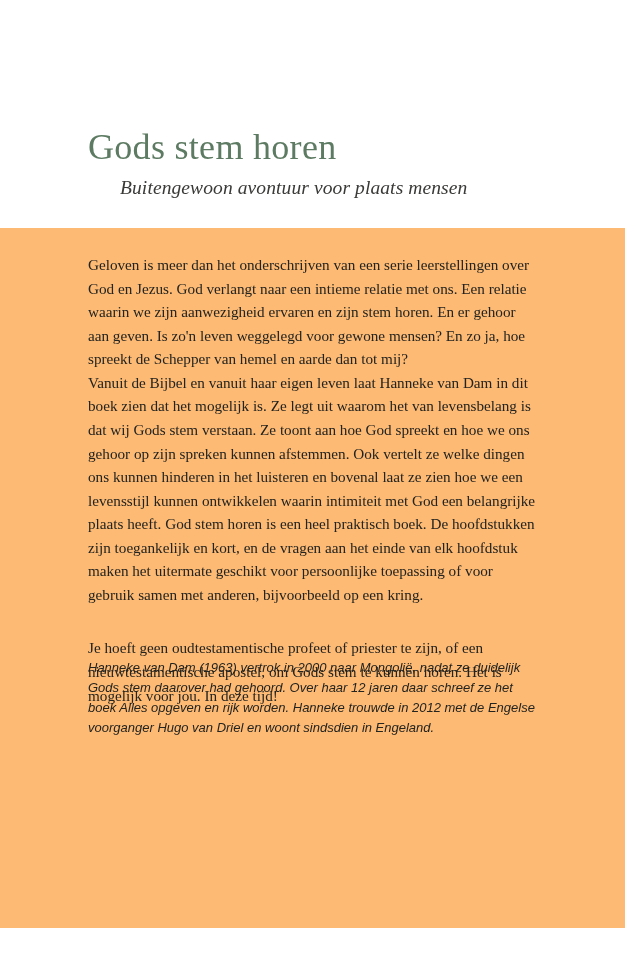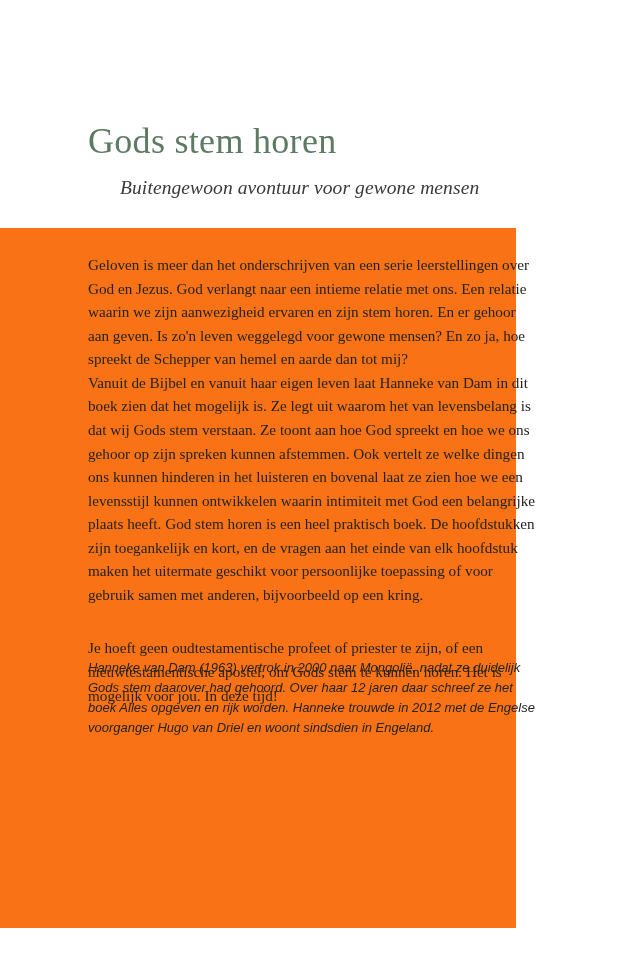--- a/index.html
+++ b/index.html
@@ -24,21 +24,21 @@
     position: absolute;
     left: 0;
     top: 0;
     width: 625px;
     height: 228px;
     background: #ffffff;
   }
   .title {
     position: absolute;
     left: 88px;
-    top: 122px;
+    top: 128px;
     font-size: 36px;
     color: #5d7b62;
     font-family: "Liberation Serif", serif;
     letter-spacing: 0.3px;
     line-height: 1.1;
   }
   .subtitle {
     position: absolute;
     left: 120px;
     top: 177px;
@@ -46,23 +46,23 @@
     font-style: italic;
     color: #3a3a38;
     font-family: "Liberation Serif", serif;
     letter-spacing: 0.1px;
   }
   
   .body-band {
     position: absolute;
     left: 0;
     top: 228px;
-    width: 516px;
+    width: 625px;
     height: 700px;
-    background: #f97316;
+    background: #fdba74;
   }
   .bottom-band {
     position: absolute;
     left: 0;
     top: 928px;
     width: 625px;
     height: 32px;
     background: #ffffff;
   }
   .copy {
@@ -93,21 +93,21 @@
     font-family: Liberation Sans, sans-serif;
   }
 </style>
 </head>
 <body>
 
 <div class="page">
 
   <div class="top-band">
     <div class="title">Gods stem horen</div>
-    <div class="subtitle">Buitengewoon avontuur voor gewone mensen</div>
+    <div class="subtitle">Buitengewoon avontuur voor plaats mensen</div>
   </div>
 
   <div class="body-band">
 
     <div class="copy">
       <p>Geloven is meer dan het onderschrijven van een serie leerstellingen over God en Jezus. God verlangt naar een intieme relatie met ons. Een relatie waarin we zijn aanwezigheid ervaren en zijn stem horen. En er gehoor aan geven. Is zo'n leven weggelegd voor gewone mensen? En zo ja, hoe spreekt de Schepper van hemel en aarde dan tot mij?</p>
       <p>Vanuit de Bijbel en vanuit haar eigen leven laat Hanneke van Dam in dit boek zien dat het mogelijk is. Ze legt uit waarom het van levensbelang is dat wij Gods stem verstaan. Ze toont aan hoe God spreekt en hoe we ons gehoor op zijn spreken kunnen afstemmen. Ook vertelt ze welke dingen ons kunnen hinderen in het luisteren en bovenal laat ze zien hoe we een levensstijl kunnen ontwikkelen waarin intimiteit met God een belangrijke plaats heeft. God stem horen is een heel praktisch boek. De hoofdstukken zijn toegankelijk en kort, en de vragen aan het einde van elk hoofdstuk maken het uitermate geschikt voor persoonlijke toepassing of voor gebruik samen met anderen, bijvoorbeeld op een kring.</p>
       <p class="gap">Je hoeft geen oudtestamentische profeet of priester te zijn, of een nieuwtestamentische apostel, om Gods stem te kunnen horen. Het is mogelijk voor jou. In deze tijd!</p>
     </div>
 

